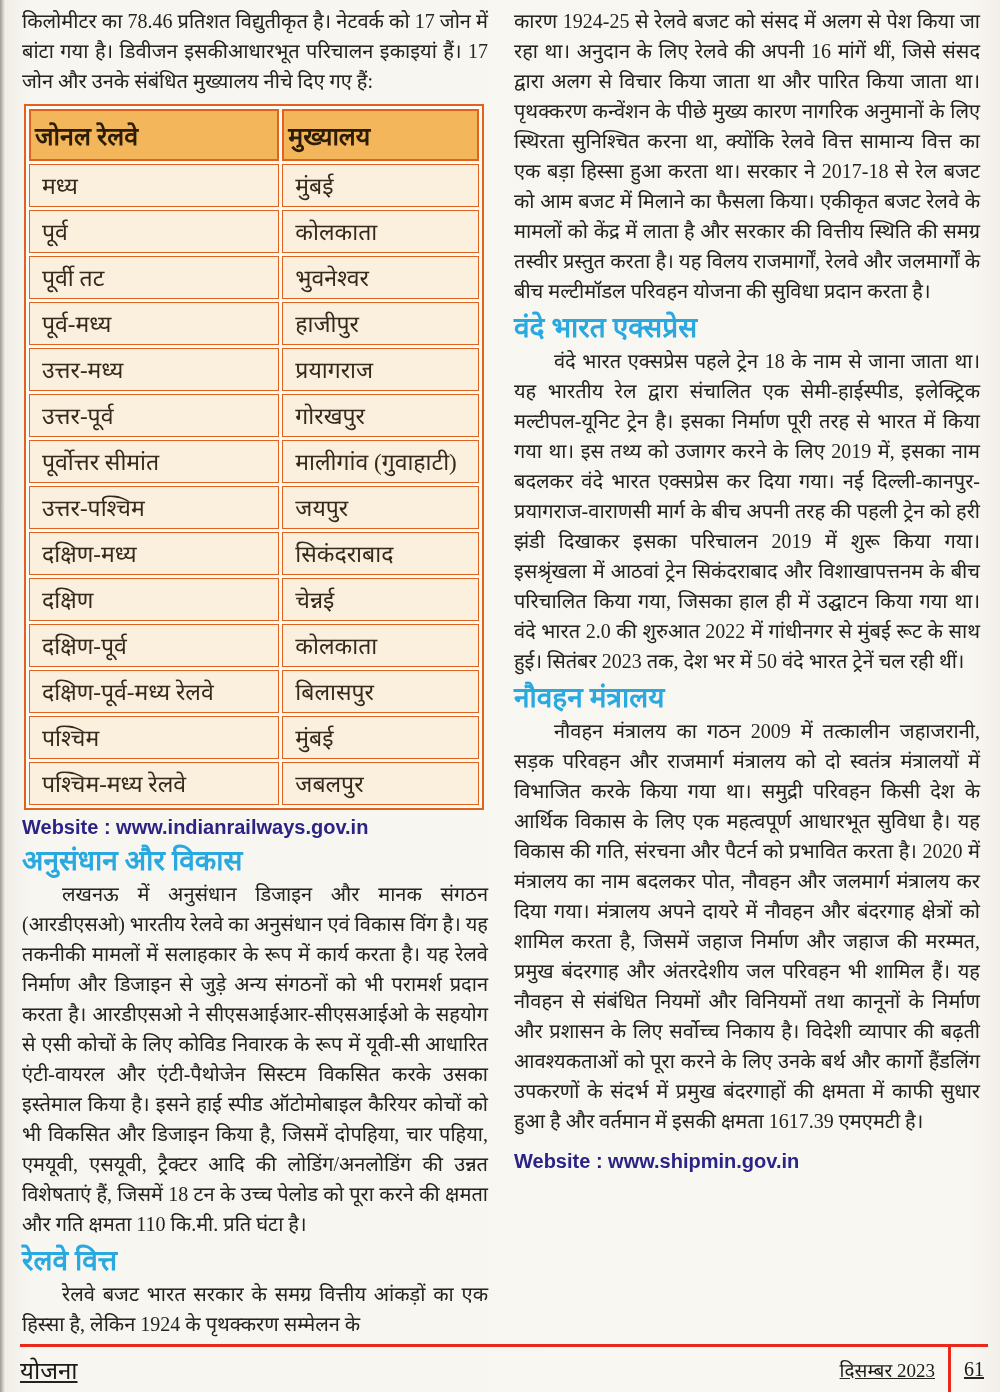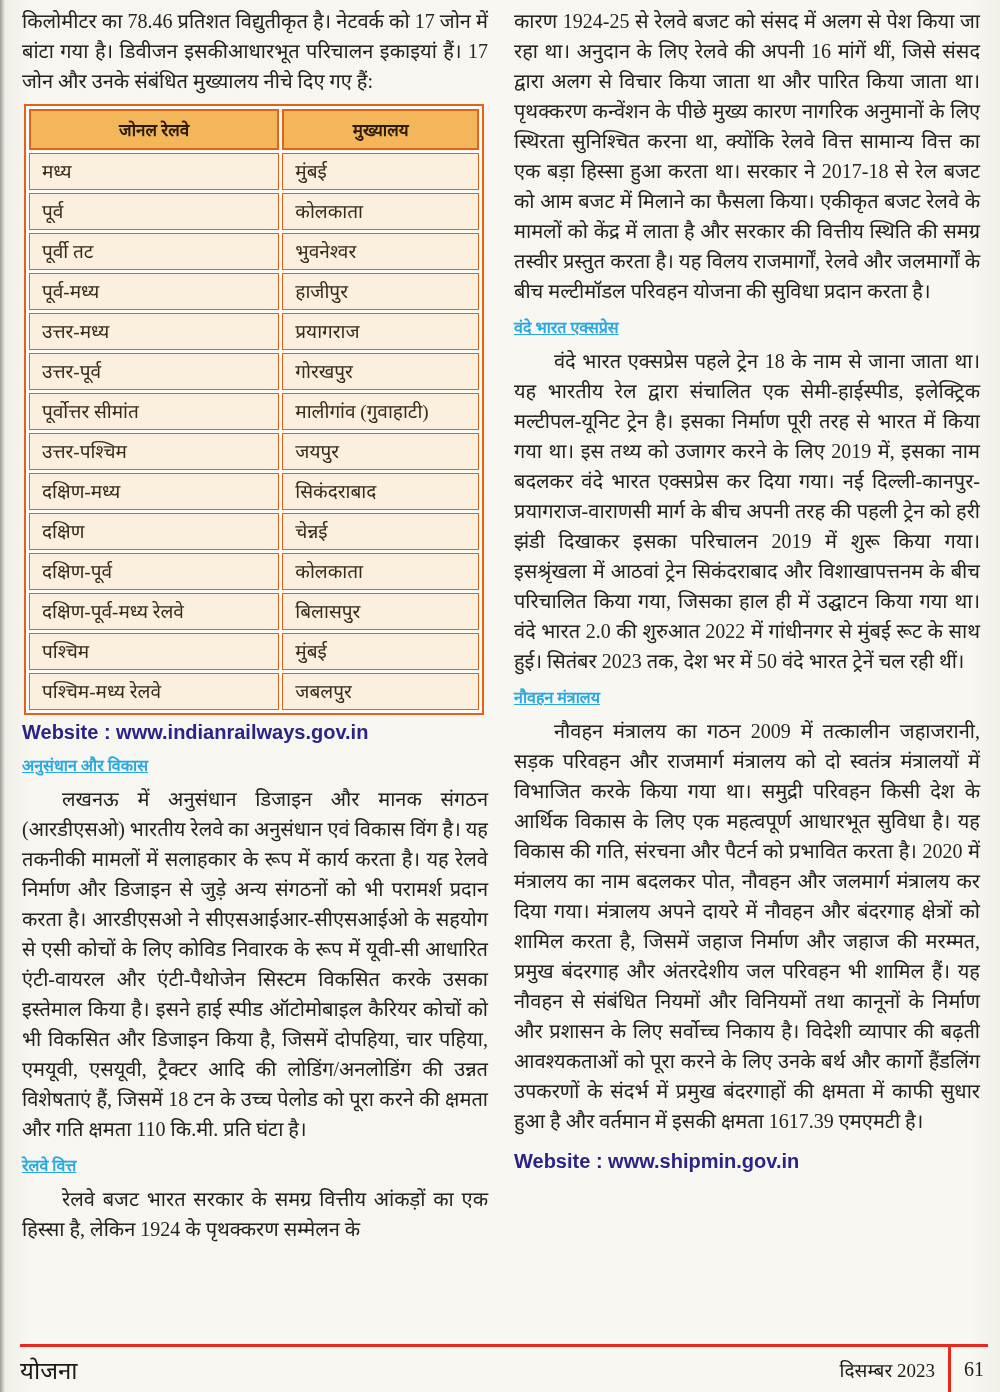--- a/index.html
+++ b/index.html
@@ -31,70 +31,70 @@
   }
   .col { width: 466px; }
   .body-text {
     font-size: 20px;
     line-height: 30px;
     text-align: justify;
     color: #26231f;
   }
   .indent { text-indent: 40px; }
   .section-heading {
-    font-size: 16px;
+    font-size: 28px;
     line-height: 28px;
     font-weight: bold;
     color: var(--heading-color, #29a9e0);
     margin: 8px 0 4px 0;
-    text-decoration: underline;
   }
   
   .zones-table {
     width: 460px;
     border-collapse: separate;
     border-spacing: 3px;
     border: 2px solid var(--table-border, #e2611c);
     background: #fdfbf5;
     margin: 8px 0 6px 2px;
     table-layout: fixed;
   }
   .zones-table th {
     background: var(--table-header-bg, #f3b65a);
     border: 2px solid var(--table-border, #e2611c);
-    font-size: 17px;
+    font-size: 25px;
     font-weight: bold;
     color: #2c1d08;
-    text-align: center;
+    text-align: left;
     padding: 7px 4px;
   }
   .zones-table td {
     background: var(--table-row-bg, #faf0dd);
     border: 1px solid var(--table-border, #e2611c);
-    font-size: 19px;
+    font-size: 23px;
     color: #33291c;
     padding: 4px 12px 5px 12px;
   }
   .zones-table col.c1 { width: 56%; }
   .zones-table col.c2 { width: 44%; }
   
   .website {
     text-align: left;
     font-family: "Liberation Sans", "DejaVu Sans", sans-serif;
     font-weight: 600;
     font-size: 20px;
     color: var(--link-color, #2b2385);
     margin: 6px 2px 2px 0;
   }
   .website-right { margin-top: 14px; padding-right: 14px; }
   
   .footer {
     position: absolute;
     left: 0; right: 0; bottom: 0;
     padding: 0 12px 0 20px;
+    text-decoration: underline;
   }
   .footer-rule {
     height: 3px;
     background: var(--footer-rule, #e8291c);
   }
   .footer-row {
     display: flex;
     justify-content: space-between;
     align-items: center;
     height: 45px;

